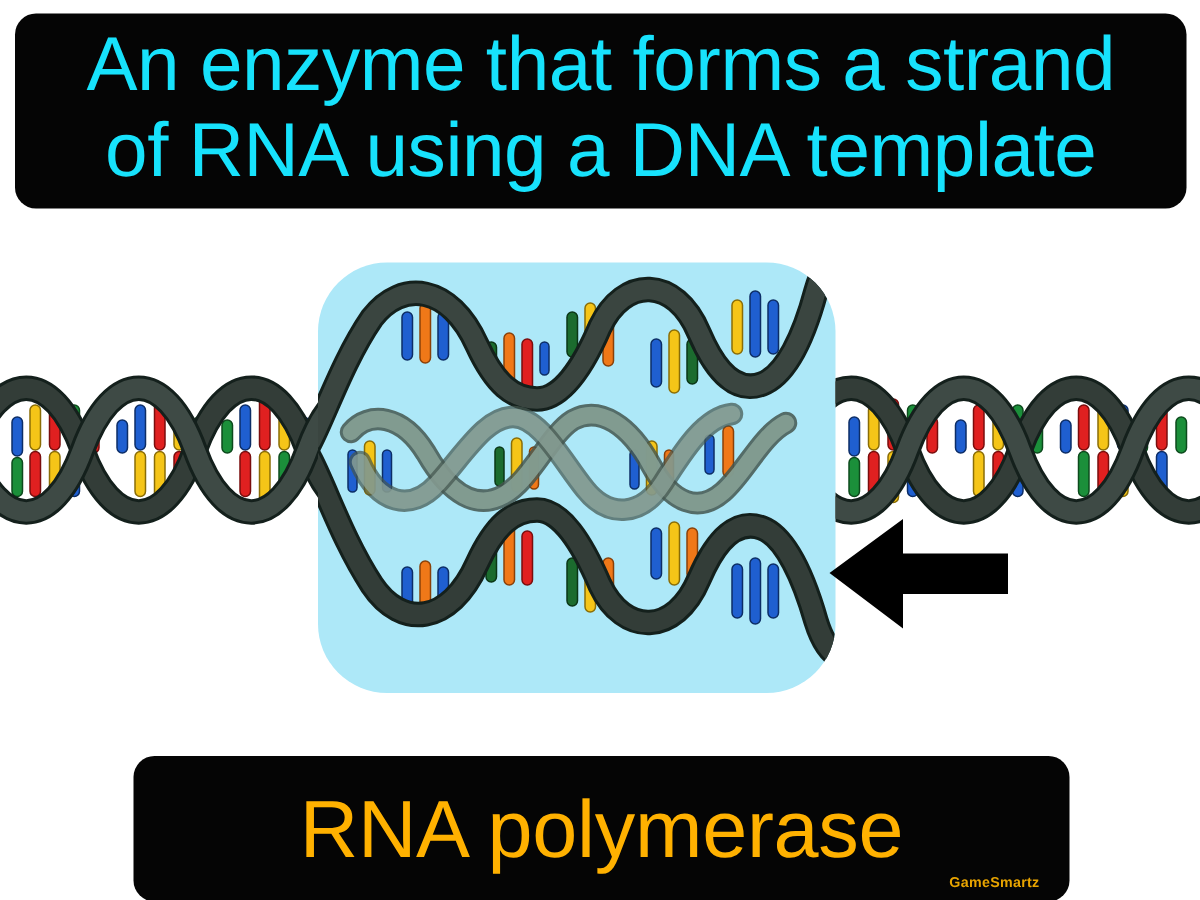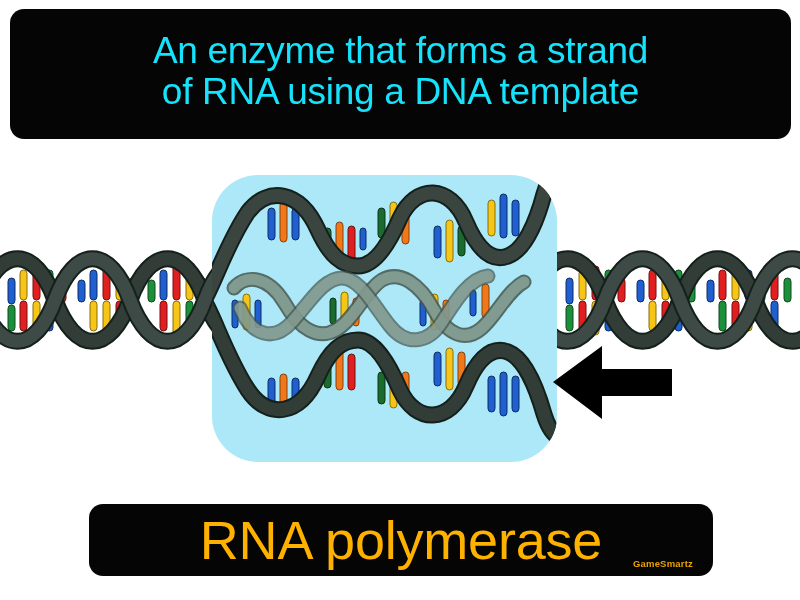--- a/index.html
+++ b/index.html
@@ -36,35 +36,35 @@
   }
   #definition-banner {
     left: 10px;
     top: 9px;
     width: 781px;
     height: 130px;
     padding: 2px 16px 8px 16px;
   }
   #definition-text {
     color: #17E2FC;
-    font-size: 37px;
+    font-size: 51px;
     line-height: 1.12;
     text-align: center;
     letter-spacing: -0.3px;
     font-weight: 400;
     white-space: pre-line;
     font-family: "Liberation Sans", sans-serif;
   }
 
   
   #term-banner {
     left: 89px;
     top: 504px;
     width: 624px;
-    height: 72px;
+    height: 97px;
     padding: 0 2px;
   }
   #term-text {
     color: #FFB100;
     font-size: 54px;
     line-height: 1.0;
     text-align: center;
     font-weight: 400;
     letter-spacing: -0.2px;
     font-family: "Liberation Sans", sans-serif;

